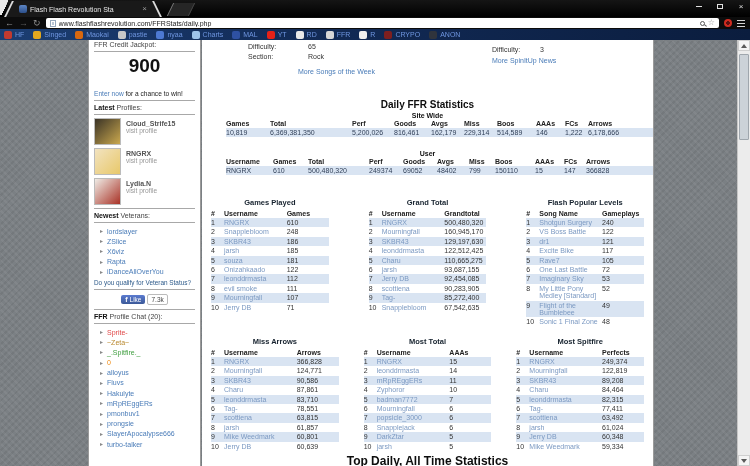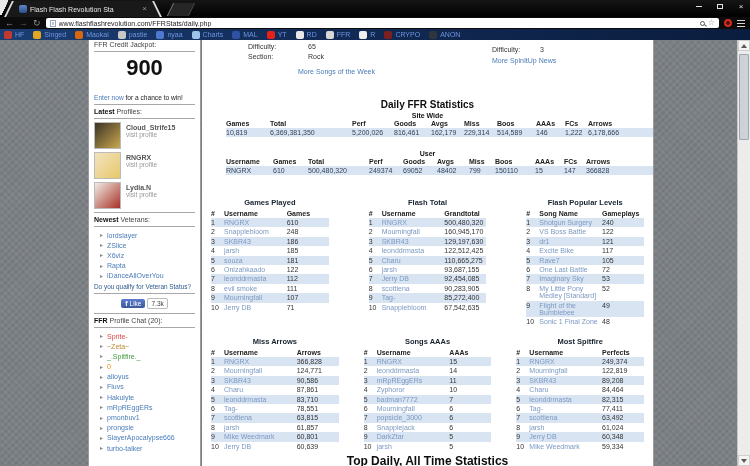--- a/index.html
+++ b/index.html
@@ -48,21 +48,21 @@
       background-color:#7b8084;
       background-image:repeating-linear-gradient(45deg, rgba(255,255,255,.05) 0 2px, transparent 2px 5px),
                        repeating-linear-gradient(-45deg, rgba(0,0,0,.06) 0 2px, transparent 2px 5px); }
 
   .sidebar { position:absolute; left:88px; top:0; bottom:0; width:113px; background:#fff;
       border-left:1px solid #9a9a9a; border-right:1px solid #9a9a9a; padding:1px 5px; overflow:hidden;
       font-size:7px; color:#333; }
   .sb-hr { border:none; border-top:1px solid #a8a8a8; margin:3px 0; }
   .sb-heading { font-size:7px; color:#444; }
   .sb-heading b { color:#111; }
-  .jackpot-amount { text-align:center; font-size:22px; font-weight:bold; color:#111; margin:2px 0 13px; }
+  .jackpot-amount { text-align:center; font-size:19px; font-weight:bold; color:#111; margin:2px 0 13px; }
   .enter-line { font-size:6.6px; color:#222; }
   a.link { color:#4a7cb8; text-decoration:none; }
   .profile-row { display:flex; gap:5px; margin:3px 0; align-items:flex-start; }
   .avatar { width:27px; height:27px; flex:none; border:1px solid #bbb; }
   .profile-name { font-size:7px; font-weight:bold; color:#555; margin-top:2px; }
   .profile-visit { font-size:6.6px; color:#999; }
   .bullet-list { list-style:none; margin:2px 0; }
   .bullet-list li { padding:1.6px 0 1.6px 6px; display:flex; gap:4px; align-items:center; }
   .bullet { color:#8a8a8a; font-size:6px; line-height:1; }
   .qualify { font-size:6.4px; color:#2d5a8a; margin:2px 0; }
@@ -438,21 +438,21 @@
               <span class="lb-cell lb-val">111</span>
               <span class="lb-cell lb-rank stripe">9</span>
               <span class="lb-cell lb-name stripe"><a href="#">Mourningfall</a></span>
               <span class="lb-cell lb-val stripe">107</span>
               <span class="lb-cell lb-rank">10</span>
               <span class="lb-cell lb-name"><a href="#">Jerry DB</a></span>
               <span class="lb-cell lb-val">71</span>
             </div>
           </div>
         <div class="lb">
-            <div class="lb-title">Flash Total</div>
+            <div class="lb-title">Grand Total</div>
             <div class="lb-grid">
               <span class="lb-head">#</span>
               <span class="lb-head">Username</span>
               <span class="lb-head">Grandtotal</span>
               <span class="lb-cell lb-rank stripe">1</span>
               <span class="lb-cell lb-name stripe"><a href="#">RNGRX</a></span>
               <span class="lb-cell lb-val stripe">500,480,320</span>
               <span class="lb-cell lb-rank">2</span>
               <span class="lb-cell lb-name"><a href="#">Mourningfall</a></span>
               <span class="lb-cell lb-val">160,945,170</span>
@@ -554,21 +554,21 @@
               <span class="lb-cell lb-val">61,857</span>
               <span class="lb-cell lb-rank stripe">9</span>
               <span class="lb-cell lb-name stripe"><a href="#">Mike Weedmark</a></span>
               <span class="lb-cell lb-val stripe">60,801</span>
               <span class="lb-cell lb-rank">10</span>
               <span class="lb-cell lb-name"><a href="#">Jerry DB</a></span>
               <span class="lb-cell lb-val">60,639</span>
             </div>
           </div>
         <div class="lb">
-            <div class="lb-title">Songs AAAs</div>
+            <div class="lb-title">Most Total</div>
             <div class="lb-grid">
               <span class="lb-head">#</span>
               <span class="lb-head">Username</span>
               <span class="lb-head">AAAs</span>
               <span class="lb-cell lb-rank stripe">1</span>
               <span class="lb-cell lb-name stripe"><a href="#">RNGRX</a></span>
               <span class="lb-cell lb-val stripe">15</span>
               <span class="lb-cell lb-rank">2</span>
               <span class="lb-cell lb-name"><a href="#">leonddrmasta</a></span>
               <span class="lb-cell lb-val">14</span>

